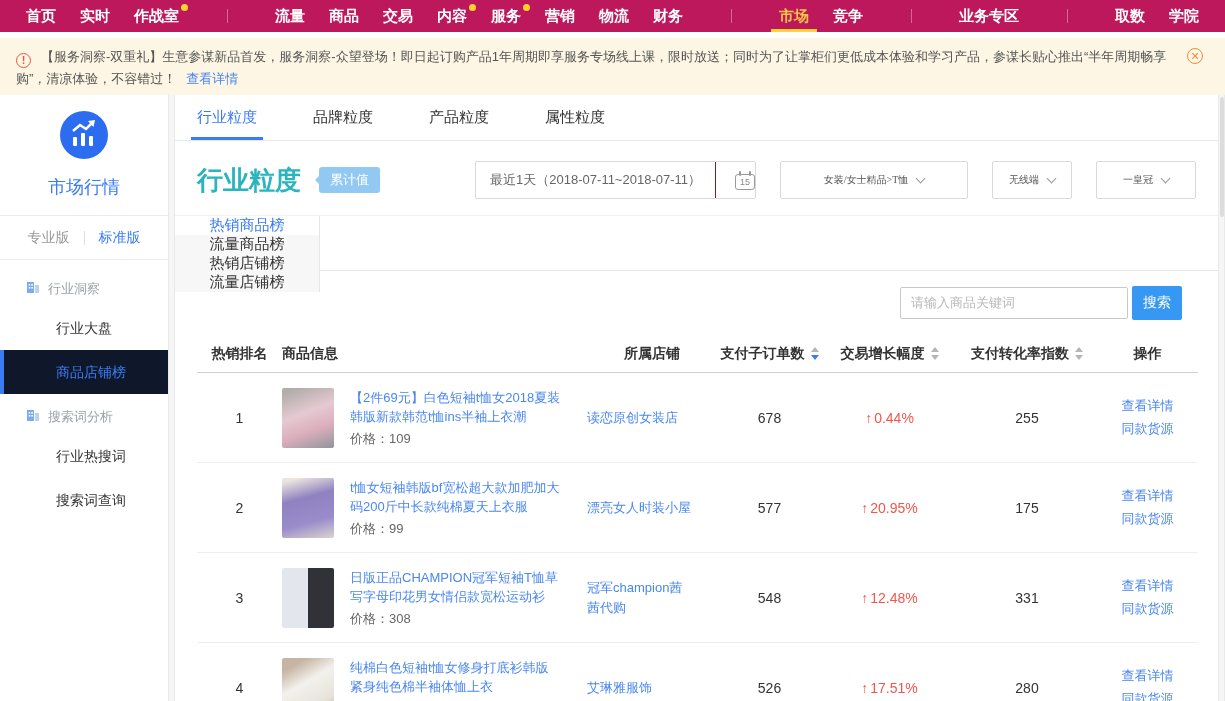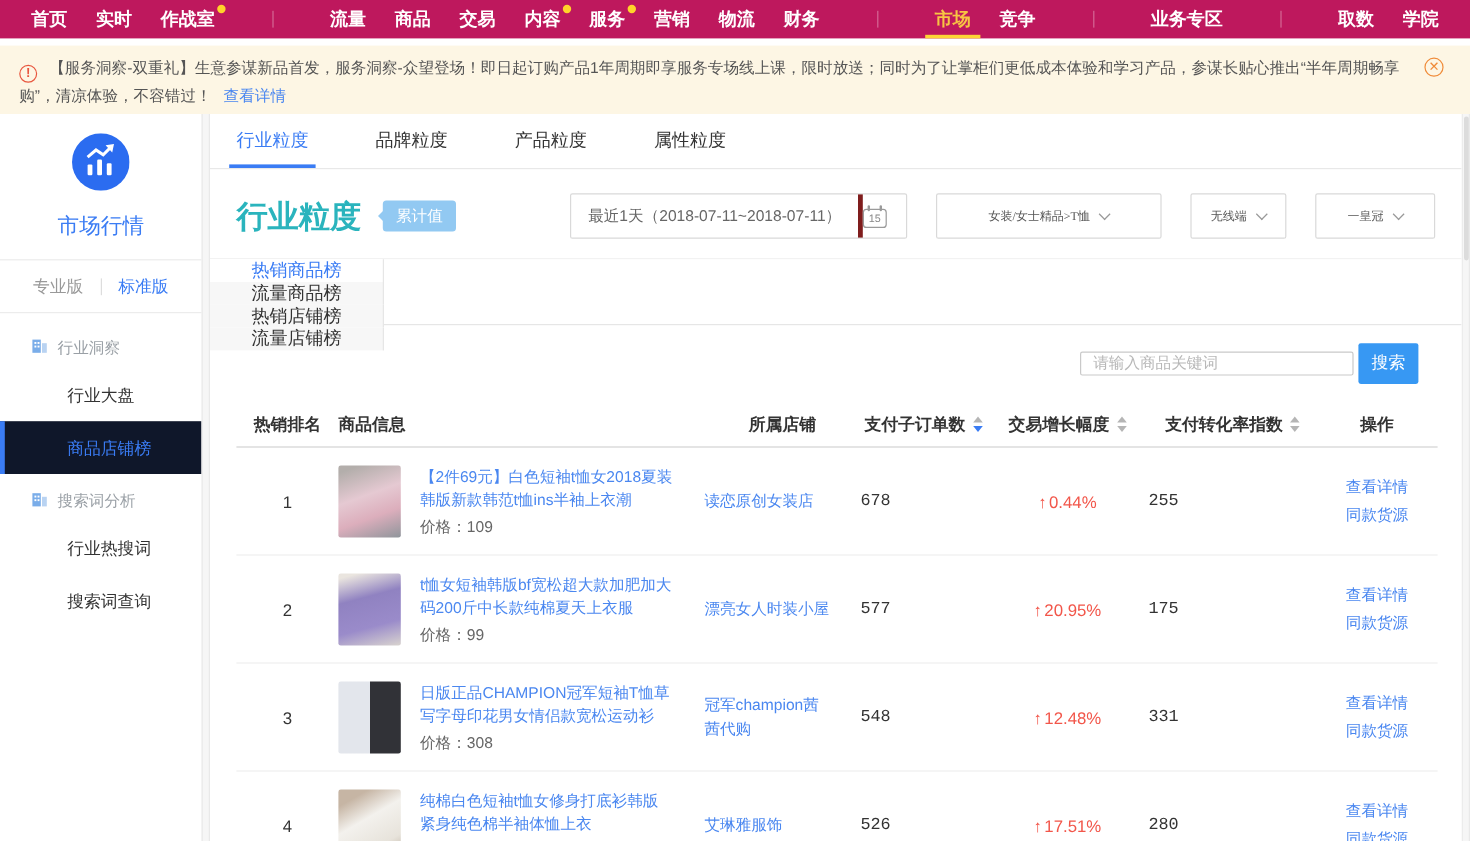--- a/index.html
+++ b/index.html
@@ -74,42 +74,42 @@
   .title-row { display:flex; align-items:center; padding:20px 22px 16px; }
   .page-title { font-size:26px; font-weight:bold; color:#2ab4bd; }
   .badge { margin-left:18px; background:#92c9f2; color:#fff; font-size:13px; padding:4px 11px;
            border-radius:3px; position:relative; }
   .badge::before { content:""; position:absolute; left:-9px; top:50%; margin-top:-5px;
                    border:5px solid transparent; border-right-color:#92c9f2; }
   .filters { margin-left:auto; display:flex; align-items:center; }
   .date-group { display:flex; align-items:stretch; border:1px solid #d9d9d9; border-radius:2px;
                 height:38px; cursor:pointer; }
   .date-text { padding:0 14px; display:flex; align-items:center; font-size:13px; color:#666; }
-  .cal-box { width:40px; border-left:4px solid #7f1d1d; display:flex; align-items:center; justify-content:flex-start; }
+  .cal-box { width:40px; border-left:1px solid #7f1d1d; display:flex; align-items:center; justify-content:flex-end; }
   .cal { width:20px; height:16px; border:1px solid #9a9a9a; border-radius:3px; position:relative;
          font-size:9px; color:#888; display:flex; align-items:center; justify-content:center; margin-top:3px; }
   .cal::before,.cal::after { content:""; position:absolute; top:-4px; width:2px; height:5px;
                              background:#9a9a9a; border-radius:1px; }
   .cal::before { left:3px; } .cal::after { right:3px; }
   .drop { border:1px solid #d9d9d9; border-radius:2px; height:38px; display:flex; align-items:center;
           justify-content:center; gap:9px; font-size:10px; color:#555; margin-left:24px;
           padding:0 16px; cursor:pointer;font-family:Liberation Serif, serif; }
   .drop-cat { min-width:188px; } .drop-term { min-width:76px; } .drop-crown { min-width:100px; }
   .chev { width:7px; height:7px; border-right:1px solid #999; border-bottom:1px solid #999;
           transform:rotate(45deg); margin-top:-4px; }
   
   .subtabs { display:flex; height:56px; border-bottom:1px solid #e6e6e6; border-top:1px solid #f2f2f2;flex-direction:column; }
   .subtab { width:145px; display:flex; align-items:center; justify-content:center; font-size:15px;
             color:#333; background:#f7f7f7; border-right:1px solid #e6e6e6; cursor:pointer; position:relative; }
   .subtab.active { background:#fff; color:#3a7cf4; }
   .subtab.active::after { content:""; position:absolute; left:0; right:0; bottom:-1px; height:1px; background:#fff; }
   .subtab-filler { flex:1; background:#fbfbfb; }
   
   .search-row { display:flex; justify-content:flex-end; align-items:center; padding:15px 36px 15px 22px; }
-  .search-input { width:228px; height:20px; border:1px solid #c9c9c9; border-radius:2px;
+  .search-input { width:228px; height:32px; border:1px solid #c9c9c9; border-radius:2px;
                   padding:0 10px; font-size:13px; color:#ec4899; outline:none;
                   font-family:Liberation Serif, serif; }
   .search-input::placeholder { color:#b8b8b8; }
   .search-btn { width:50px; height:34px; margin-left:4px; background:#3798f3; color:#fff; font-size:14px;
                 border:none; border-radius:2px; cursor:pointer;
                 font-family:"Liberation Sans","DejaVu Sans",sans-serif; }
   
   .table { padding:0 20px 0 22px; }
   .thead, .trow { display:grid; grid-template-columns:85px 305px 130px 105px 135px 140px 1fr; align-items:center; }
   .thead { height:38px; border-bottom:1px solid #d2d2d2; font-size:14px; font-weight:bold; color:#333; }
@@ -125,21 +125,21 @@
   .td-product { display:flex; align-items:center; gap:16px; }
   .pimg { width:52px; height:60px; flex:none; border-radius:2px; cursor:pointer; }
   .pimg-1 { background:linear-gradient(160deg,#b3aeab 8%,#e5c9d2 42%,#dcaebc 68%,#8f959b 100%); }
   .pimg-2 { background:linear-gradient(165deg,#eae5df 6%,#9082c1 35%,#9a8bca 70%,#d9d4cf 100%); }
   .pimg-3 { background:linear-gradient(90deg,#e3e6ec 0 50%,#313237 50% 100%); }
   .pimg-4 { background:linear-gradient(150deg,#c6b5a4 0 16%,#f3f1ed 42%,#e7e3db 74%,#b5a795 100%); }
   .p-text { display:flex; flex-direction:column; gap:4px; padding-right:26px; }
   .p-title { color:#4a87f0; font-size:13px; line-height:19px; cursor:pointer; }
   .p-price { color:#666; font-size:13px; }
   .td-shop { color:#4a87f0; font-size:13px; line-height:20px; padding-right:26px; cursor:pointer; }
-  .td-orders, .td-conv { text-align:left; color:#333;font-family:Liberation Mono, monospace; }
+  .td-orders, .td-conv { text-align:center; color:#333; }
   .td-growth { text-align:center; color:#f2564a; }
   .up-arrow { color:#f2564a; margin-right:2px; font-weight:bold; }
   .td-action { display:flex; flex-direction:column; gap:5px; align-items:center; font-size:13px; }
   .action-link { color:#4a87f0; cursor:pointer; }
 </style>
 </head>
 <body>
 
 <header class="topnav">
   <div style="display:flex;flex:1;justify-content:space-between;">

